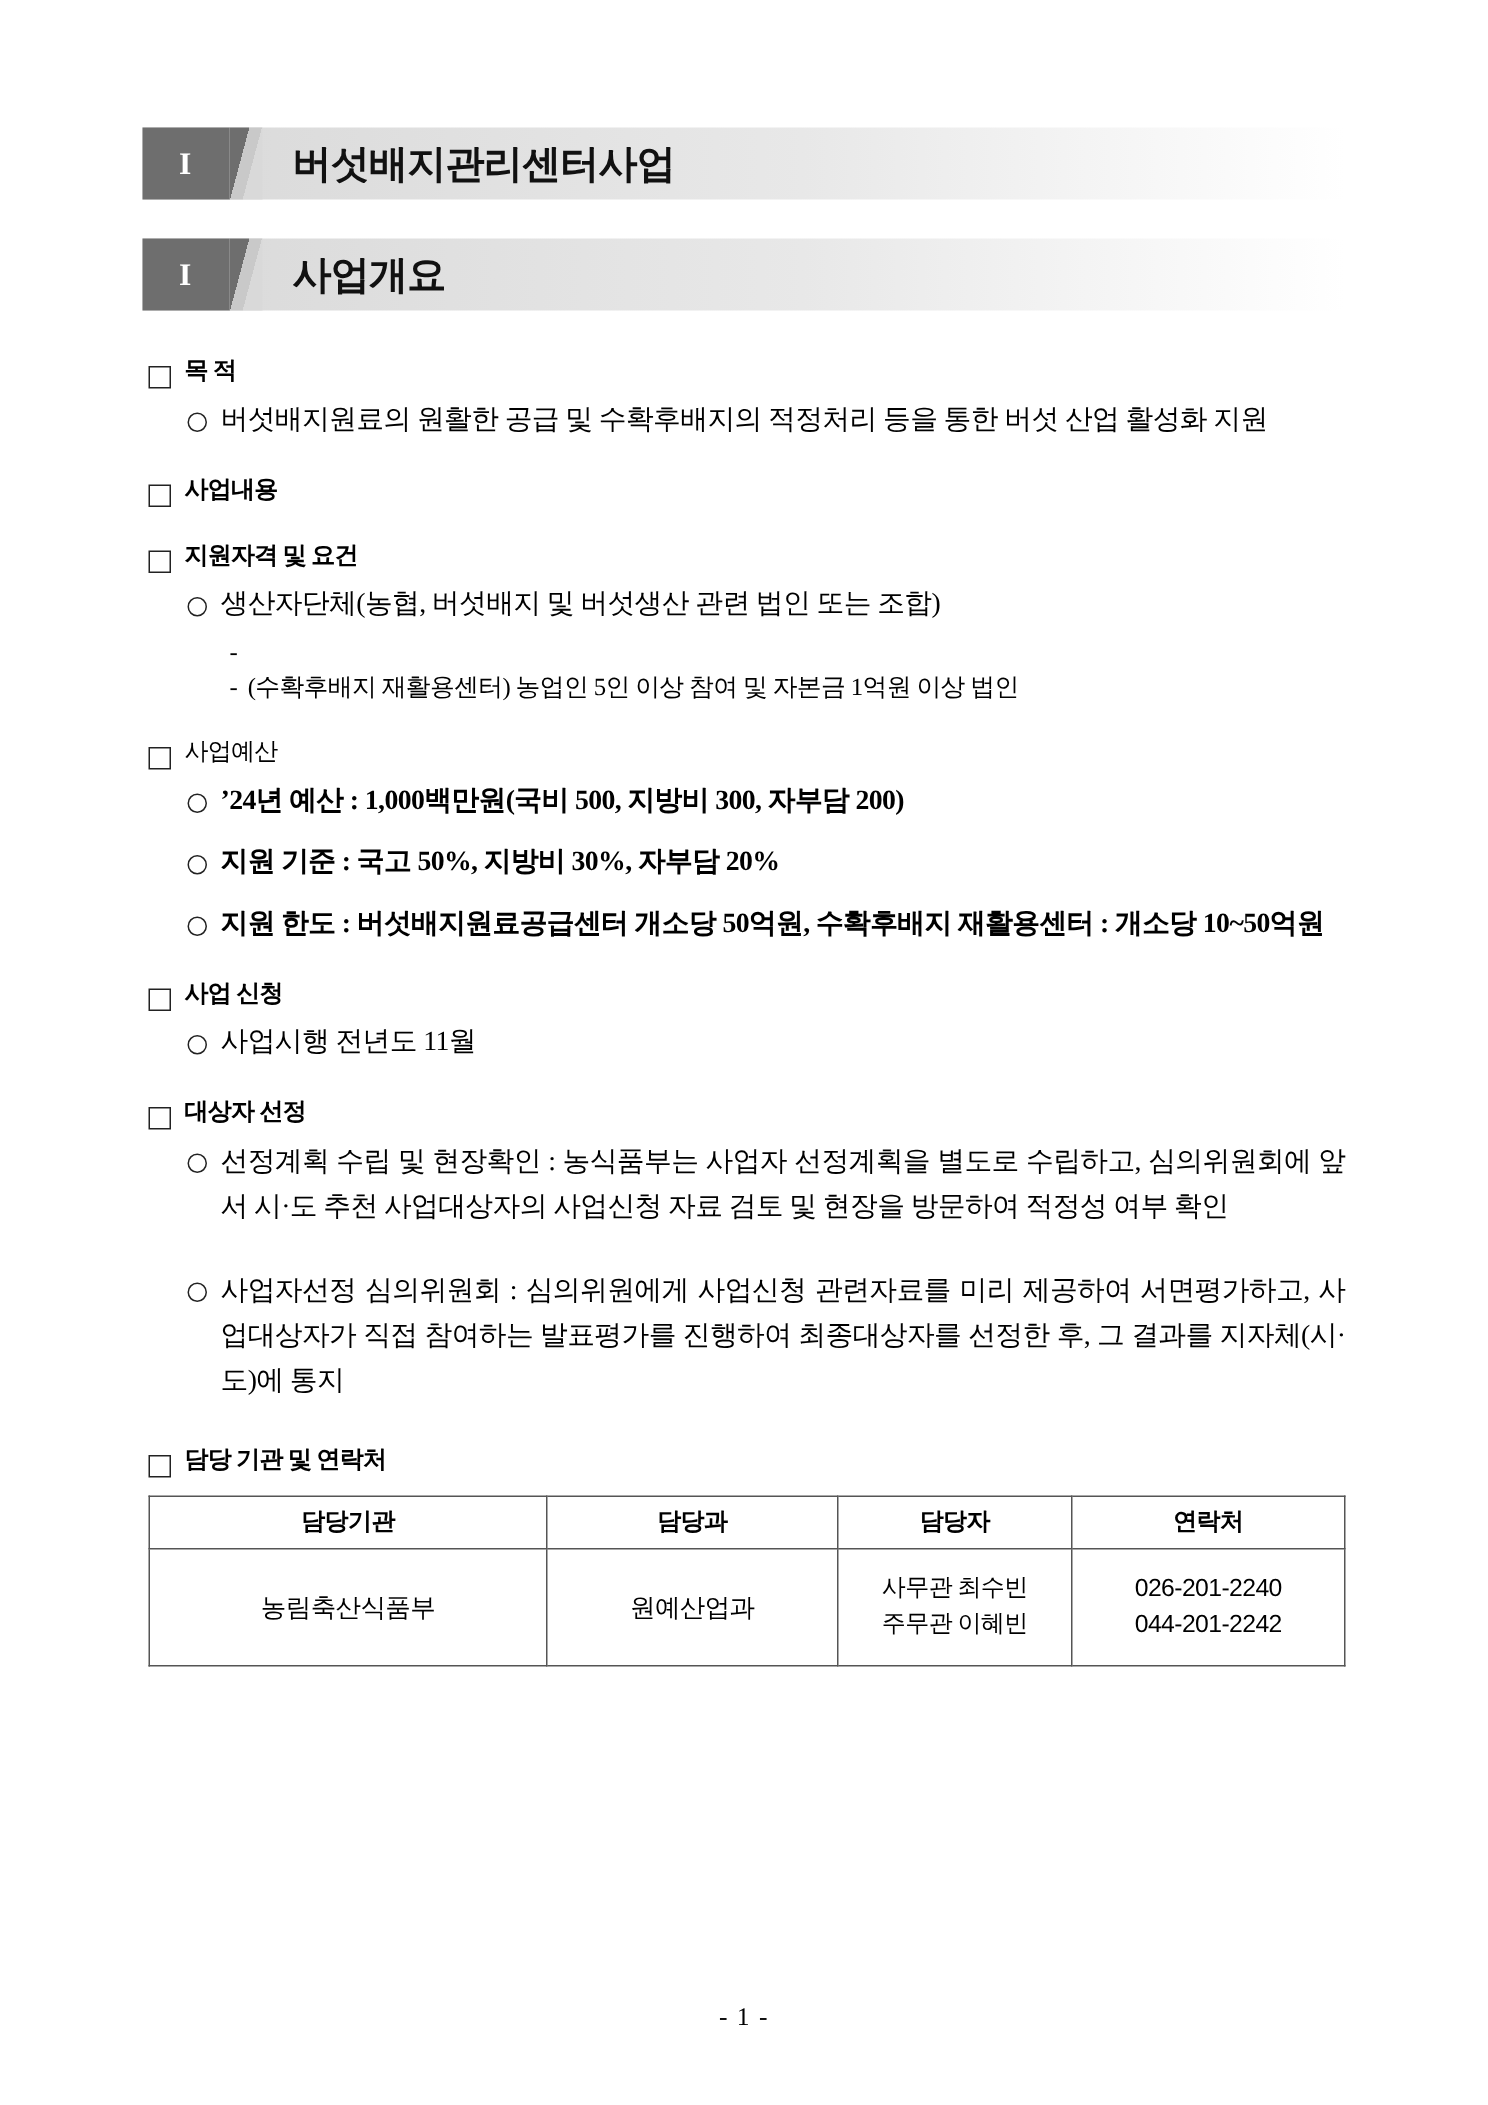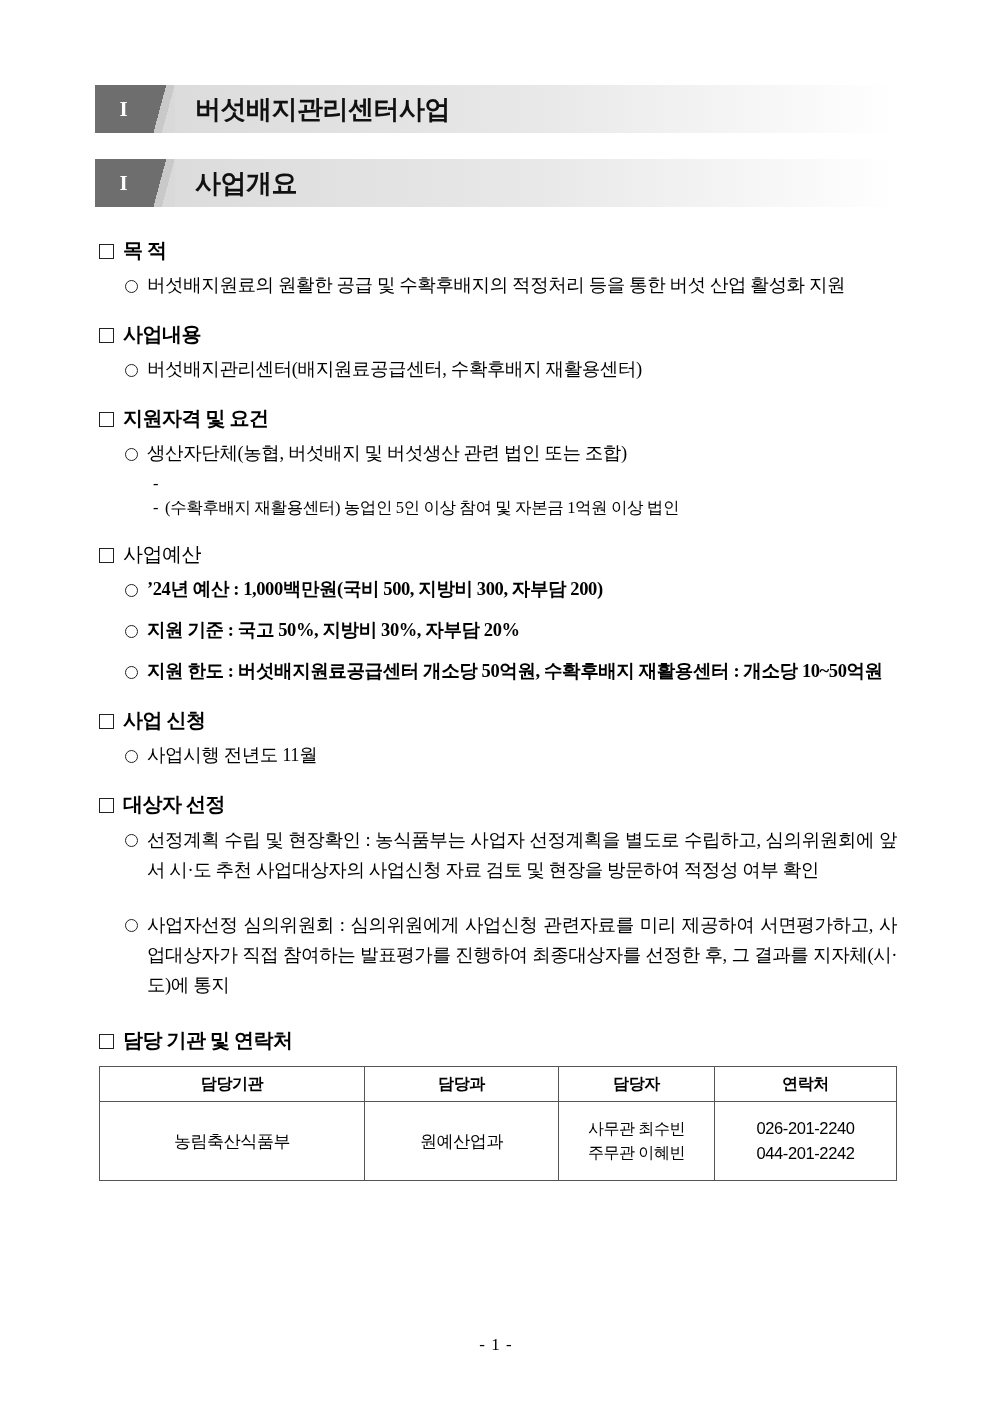--- a/index.html
+++ b/index.html
@@ -60,21 +60,21 @@
   .banner.second {
     margin-top: 26px;
     margin-bottom: 30px;
   }
 
   
   .sec {
     margin-top: 22px;
   }
   .sec-title {
-    font-size: 20px;
+    font-size: 16px;
     font-weight: bold;
     letter-spacing: -0.5px;
     display: flex;
     align-items: flex-start;
     gap: 9px;
     margin-left: 4px;
   }
   .sq {
     display: inline-block;
     width: 13px;
@@ -214,26 +214,20 @@
         <span class="circ"></span>
         <span class="btxt justify">버섯배지원료의 원활한 공급 및 수확후배지의 적정처리 등을 통한 버섯 산업 활성화 지원</span>
       </div>
     </div>
   </div>
 
   <div class="sec">
     <div class="sec-title">
       <span class="sq"></span>
       <span>사업내용</span>
-    </div>
-    <div class="bullets">
-      <div class="bullet">
-        <span class="circ"></span>
-        <span class="btxt">버섯배지관리센터(배지원료공급센터, 수확후배지 재활용센터)</span>
-      </div>
     </div>
   </div>
 
   <div class="sec">
     <div class="sec-title">
       <span class="sq"></span>
       <span>지원자격 및 요건</span>
     </div>
     <div class="bullets">
       <div class="bullet">

